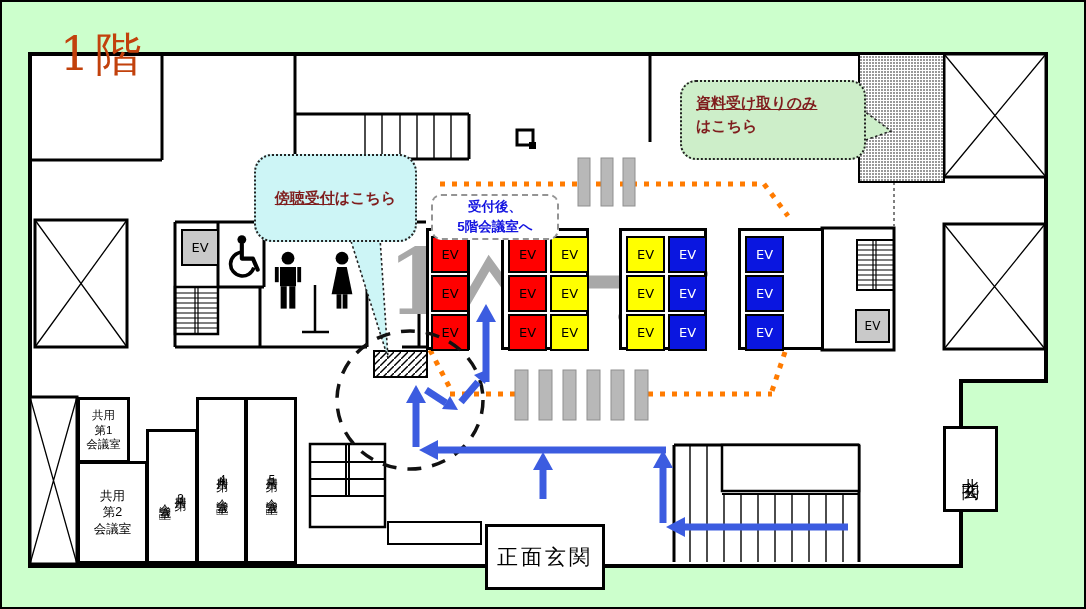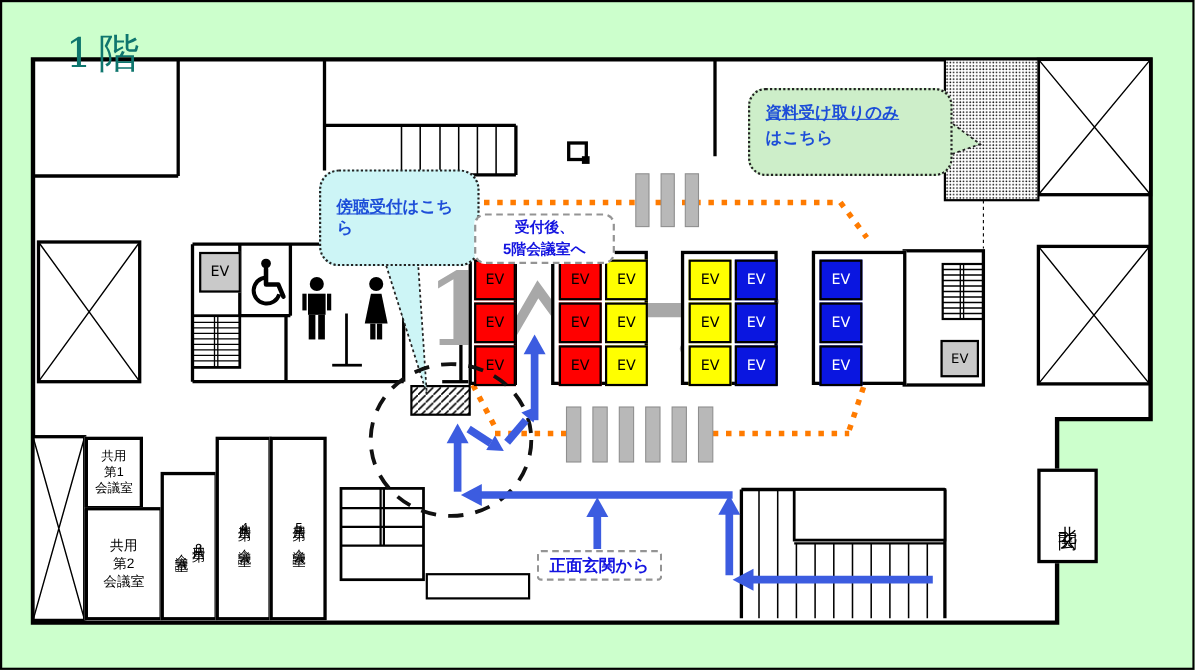--- a/index.html
+++ b/index.html
@@ -2,32 +2,32 @@
 <html><head>
 <meta charset="utf-8">
 <style>
   html,body{margin:0;padding:0;background:#888;}
   #stage{position:relative;width:1086px;height:609px;background:#ccffcc;
     border:2px solid #000;box-sizing:border-box;overflow:hidden;
     font-family:"Liberation Sans","DejaVu Sans",sans-serif;}
   #stage svg{position:absolute;left:0;top:0;}
   .abs{position:absolute;box-sizing:border-box;}
   .wbox{background:#fff;border:3px solid #000;display:flex;align-items:center;justify-content:center;}
-  .title{font-family:"DejaVu Serif","Liberation Serif",serif;font-size:37px;color:#0f766e;letter-spacing:6px;}
+  .title{font-family:"DejaVu Serif","Liberation Serif",serif;font-size:46px;color:#c2410c;letter-spacing:6px;}
   .room{background:#fff;border:3px solid #000;display:flex;align-items:center;justify-content:center;
     font-size:11.5px;line-height:1.3;text-align:center;white-space:pre-line;color:#000;}
   .room.vert{writing-mode:vertical-rl;text-orientation:upright;letter-spacing:2px;font-size:12px;}
   .bank{background:#fff;border:3px solid #000;}
   .ev{position:absolute;border:2px solid #000;display:flex;align-items:center;justify-content:center;
     font-weight:normal;font-size:13px;font-family:"DejaVu Sans",sans-serif;}
   .ev.red{background:#ff0000;color:#000;}
   .ev.yellow{background:#ffff00;color:#000;}
   .ev.blue{background:#0a16e0;color:#fff;}
   .ev.gray{background:#c9c9c9;color:#000;border:2px solid #000;}
-  .bubble{border:2px dotted #222;display:block;padding:10px 14px;font-weight:bold;font-size:15px;color:#1d4ed8;}
+  .bubble{border:2px dotted #222;display:block;padding:10px 14px;font-weight:bold;font-size:15px;color:#7f1d1d;}
   .bubble .hl{text-decoration:underline;}
   .bubble.cyan{background:#cdf5f6;border-radius:18px;display:flex;align-items:center;justify-content:center;}
   .bubble.green{background:#cdeec9;border-radius:16px;line-height:1.5;}
   .dashedlbl{background:#fff;border:2px dashed #949494;color:#1414e0;font-weight:bold;
     display:flex;align-items:center;justify-content:center;text-align:center;}
   .entr{letter-spacing:3px;font-size:20px;color:#000;}
   .vtext{writing-mode:vertical-rl;text-orientation:upright;font-size:17px;letter-spacing:3px;}
   .icon svg{display:block;width:100%;height:100%;}
 </style>
 </head>
@@ -189,20 +189,21 @@
         <rect x="633" y="368" width="13" height="50"></rect>
     </g>
 
     <polygon points="348,236 378,236 386,356" fill="#cdf5f6" stroke="#222" stroke-width="1.6" stroke-dasharray="2.5 2.5"></polygon>
     <polygon points="858,106 858,140 889,129" fill="#cdeec9" stroke="#222" stroke-width="1.6" stroke-dasharray="2.5 2.5"></polygon>
   </svg>
 
   <div class="abs title" style="left:58px;top:22px;">1階</div>
 
   <div class="abs wbox vtext" style="left:941px;top:424px;width:55px;height:86px;">北玄関</div>
+  <div class="abs wbox entr" style="left:483px;top:522px;width:120px;height:66px;font-size:21px;">正面玄関</div>
 
   <div class="abs" style="left:385px;top:519px;width:95px;height:24px;background:#fff;border:2px solid #000;"></div>
 
   <div class="abs room" style="left:75px;top:395px;width:53px;height:66px;">共用
 第1
 会議室</div>
   <div class="abs room" style="left:75px;top:459px;width:71px;height:103px;font-size:12.5px;">共用
 第2
 会議室</div>
   <div class="abs room vert" style="left:144px;top:427px;width:52px;height:135px;">共用第3
@@ -259,33 +260,32 @@
   </div>
   <div class="abs icon" style="left:322px;top:249px;width:36px;height:64px;">
     <svg viewBox="0 0 20 40">
       <circle cx="10" cy="4.5" r="4" fill="#000"></circle>
       <polygon points="7,10 13,10 16.5,27 3.5,27" fill="#000"></polygon>
       <rect x="6.6" y="27" width="3" height="9" fill="#000"></rect>
       <rect x="10.4" y="27" width="3" height="9" fill="#000"></rect>
     </svg>
   </div>
 
-  <div class="abs bubble cyan" style="left:252px;top:152px;width:146px;height:88px;margin-left:36px;">
+  <div class="abs bubble cyan" style="left:252px;top:152px;width:163px;height:88px;">
     <span><span class="hl">傍聴受付</span><span>はこちら</span></span>
   </div>
   <div class="abs bubble green" style="left:678px;top:78px;width:186px;height:80px;">
     <span class="hl" style="display:block;">資料受け取りのみ</span>
     <span>はこちら</span>
   </div>
 
   <div class="abs dashedlbl" style="left:429px;top:192px;width:128px;height:46px;border-radius:10px;font-size:13.5px;line-height:1.5;flex-direction:column;">
     <span>受付後、</span>
     <span>5階会議室へ</span>
   </div>
-  <div class="abs dashedlbl" style="left:486px;top:498px;width:114px;height:28px;border-radius:4px;font-size:15px;">正面玄関から</div>
 
   <svg width="1086" height="609" viewBox="0 0 1086 609" style="pointer-events:none;">
     <ellipse cx="408" cy="398" rx="73" ry="69" fill="none" stroke="#111" stroke-width="3.5" stroke-dasharray="14 11"></ellipse>
     <g stroke="#3c5ce0" stroke-width="7" fill="#3c5ce0">
       <path d="M664,448 H432" fill="none"></path>
         <polygon points="417,448 436,438 436,458" stroke="none"></polygon>
       <path d="M414,445 V398" fill="none"></path>
         <polygon points="414,383 404,401 424,401" stroke="none"></polygon>
       <path d="M424,388 L444,401" fill="none"></path>
         <polygon points="456,408 440,407 448,394" stroke="none"></polygon>

